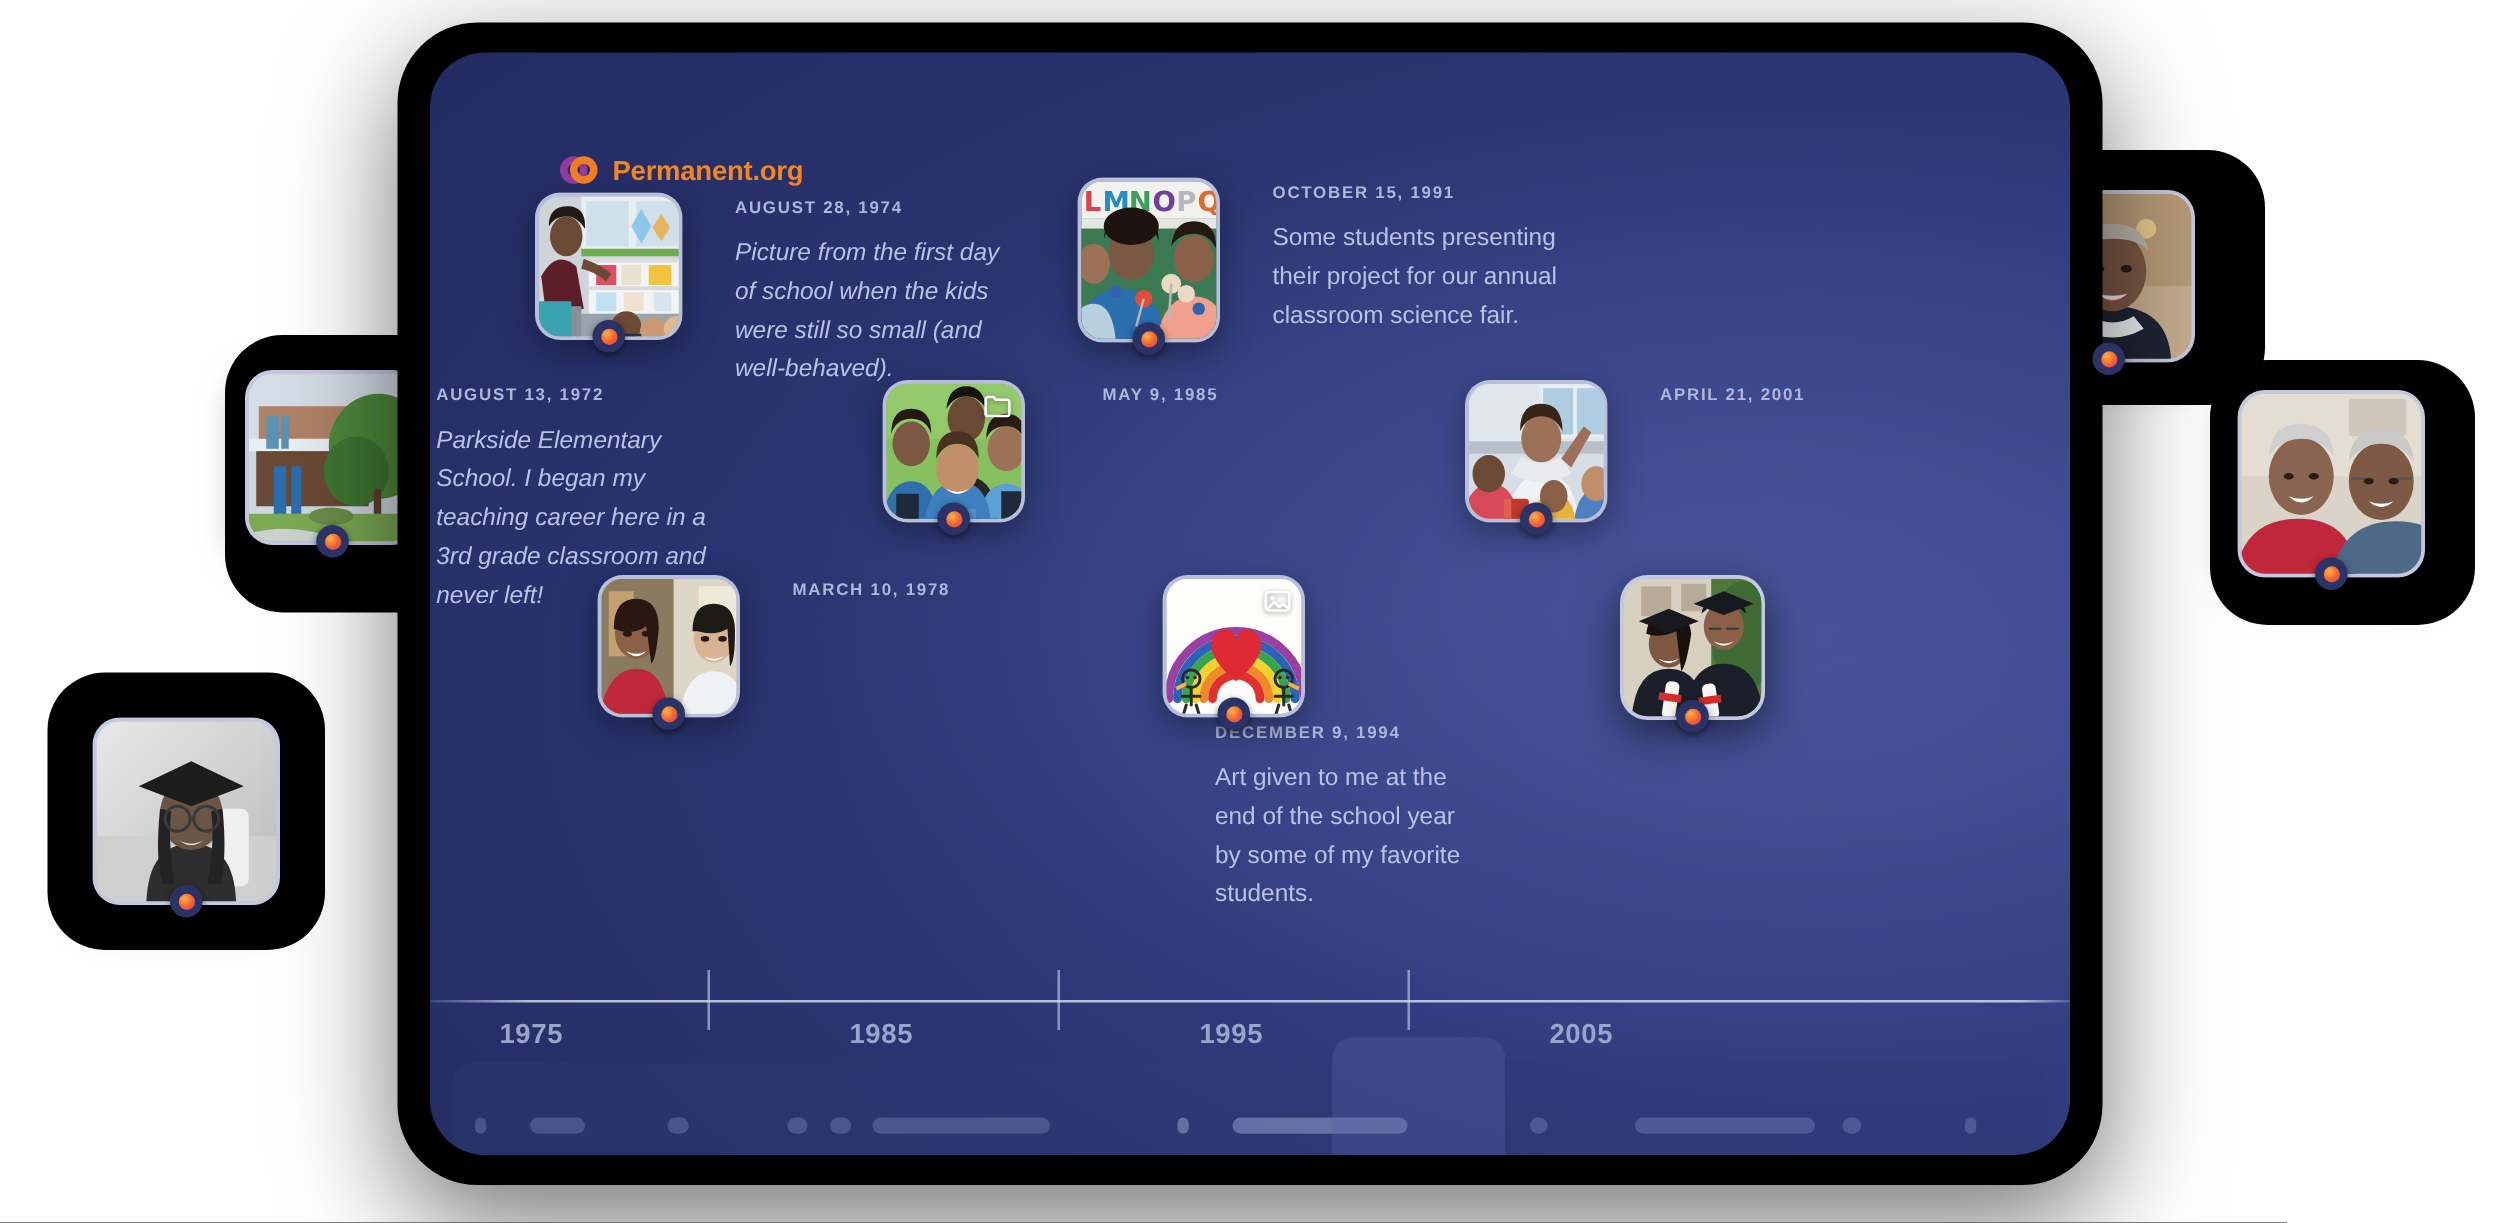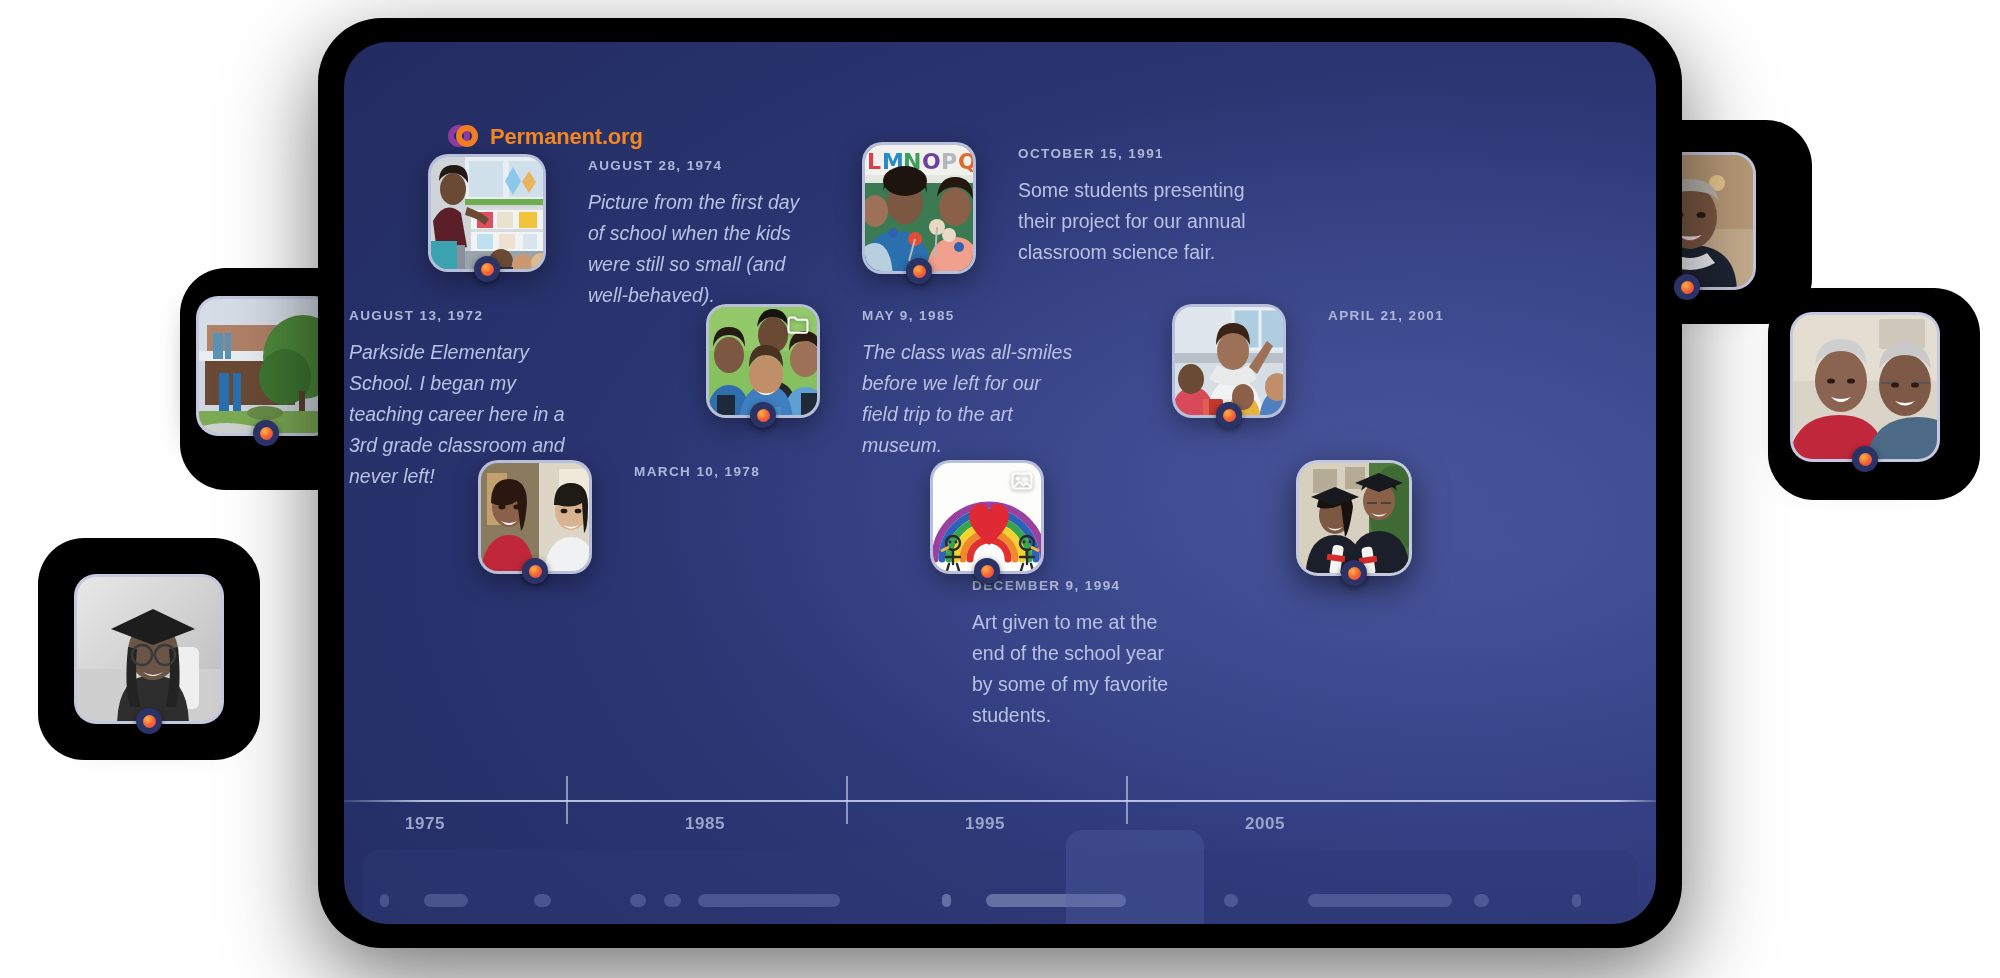--- a/index.html
+++ b/index.html
@@ -103,21 +103,21 @@
   
   .mediaicon {
     position:absolute; right: 8px; top: 8px; width: 22px; height: 20px; z-index: 4;
     filter: drop-shadow(0 1px 2px rgba(0,0,0,.35));
   }
 
   
   #axis { position:absolute; left: 0; right: 0; top: 758px; height: 2px; z-index: 4;
           background: linear-gradient(90deg, rgba(188,198,230,.15) 0%, rgba(205,214,240,.85) 6%, rgba(205,214,240,.85) 97%, rgba(205,214,240,.2) 100%); }
   .tick { position:absolute; top: -24px; width: 2px; height: 48px; background: rgba(205,214,240,.6); }
-  .yearlbl { position:absolute; top: 772px; color:#9aa4ca; font-size: 17px; font-weight: 700;
+  .yearlbl { position:absolute; top: 772px; color:#9aa4ca; font-size: 22px; font-weight: 700;
              letter-spacing: .5px; transform: translateX(-50%); z-index: 4; }
 
   
   #strip {
     position:absolute; left: 18px; top: 808px; width: 1276px; height: 102px;
     background: rgba(46,57,116,.42); border-radius: 18px; z-index: 3; overflow: hidden;
   }
   #striphi {
     position:absolute; left: 722px; top: 788px; width: 138px; height: 122px;
     background: rgba(83,96,165,.35); border-radius: 16px; z-index: 4;
@@ -367,23 +367,22 @@
           </div>
           <span class="mediaicon">
             <svg viewBox="0 0 22 20" width="22" height="20">
               <path d="M1.5 4.5a2 2 0 0 1 2-2h4.3l1.8 2.2h8.9a2 2 0 0 1 2 2v9a2 2 0 0 1-2 2H3.5a2 2 0 0 1-2-2z" fill="none" stroke="#ffffff" stroke-width="2" stroke-linejoin="round"></path>
             </svg>
           </span>
           <div class="pin">
               <i></i>
             </div>
         </div>
-        <div class="meta" style="margin-left:42px;width:212px;">
+        <div class="meta" style="margin-left:62px;width:212px;">
           <div class="date">MAY 9, 1985</div>
-          <div class="desc">The class was all-smiles before we left for our field trip to the art museum.</div>
         </div>
       </div>
 
       <div class="entry" style="left:828px;top:262px;">
         <div class="thumb" style="width:114px;height:114px;">
           <div class="ph">
             <svg viewBox="0 0 114 114" width="114" height="114" preserveAspectRatio="xMidYMid slice">
               <rect width="114" height="114" fill="#d6dde4"></rect>
               <rect x="0" y="0" width="114" height="46" fill="#dfe6ec"></rect>
               <rect x="58" y="2" width="54" height="40" fill="#aecde0"></rect>

